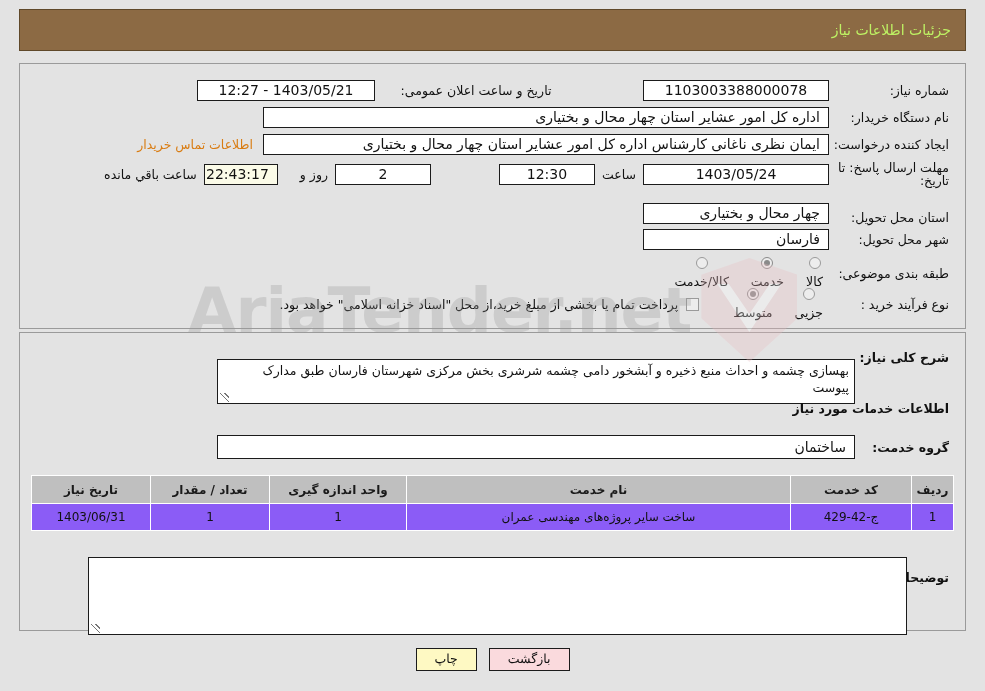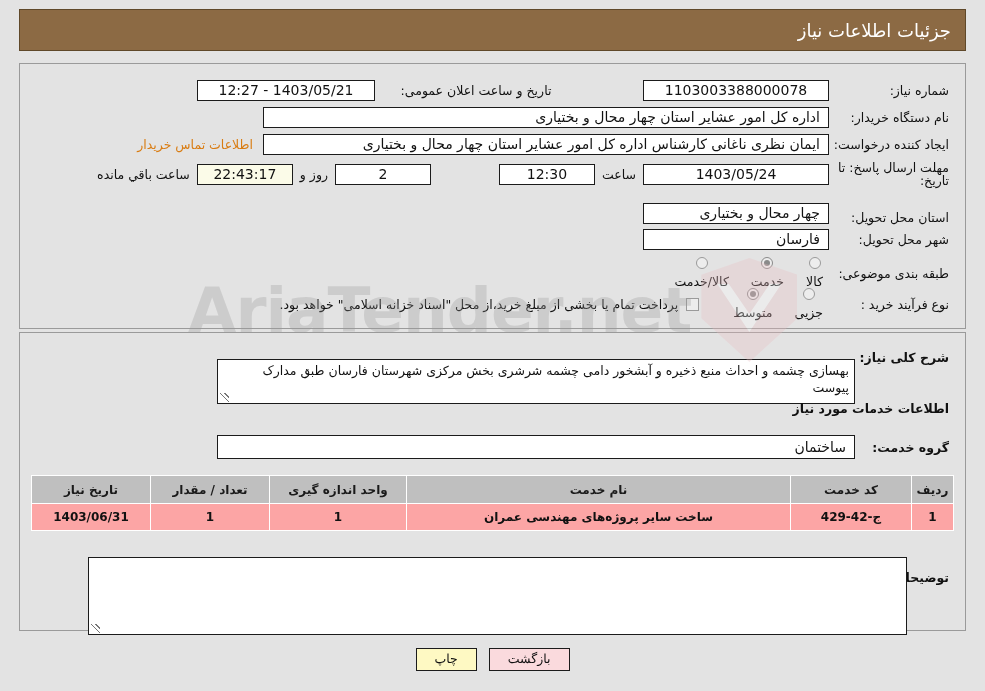--- a/index.html
+++ b/index.html
@@ -26,22 +26,22 @@
     height: 42px;
     background: #8c6a44;
     border: 1px solid #5f4829;
     box-sizing: border-box;
     display: flex;
     align-items: center;
     justify-content: flex-start;
     padding: 0 14px;
   }
   .header-title {
-    color: #ffffff;
-    font-size: 18px;
+    color: #bef264;
+    font-size: 14px;
     letter-spacing: 0;
   }
 
   
   .panel {
     position: absolute;
     border: 1px solid #9a9a9a;
     background: #e3e3e3;
     box-sizing: border-box;
   }
@@ -163,28 +163,27 @@
     background: #bfbfbf;
     color: #1a1a1a;
     font-weight: bold;
     border: 1px solid #ffffff;
     height: 27px;
     padding: 0 4px;
     text-align: center;
     white-space: nowrap;
   }
   table.items td {
-    background: #fca5a5;
+    background: #8b5cf6;
     color: #111;
     border: 1px solid #ffffff;
     height: 26px;
     padding: 0 4px;
     text-align: center;
     white-space: nowrap;
-    font-weight: bold;
   }
 
   
   .btn-bar {
     position: absolute;
     top: 648px;
     right: 0; left: 0;
     display: flex;
     justify-content: center;
     gap: 12px;
@@ -273,21 +272,21 @@
     <a class="link-orange" style="margin-right:10px;">اطلاعات تماس خریدار</a>
   </div>
 
   <div class="row" style="top:97px; right:16px;">
     <span class="lbl lbl-2l" style="width:112px; white-space:normal;">مهلت ارسال پاسخ: تا تاریخ:</span>
     <span class="fld center" style="width:186px; margin-right:8px;">1403/05/24</span>
     <span class="inline-txt" style="margin-right:7px;">ساعت</span>
     <span class="fld center" style="width:96px; margin-right:7px;">12:30</span>
     <span class="fld center" style="width:96px; margin-right:68px;">2</span>
     <span class="inline-txt" style="margin-right:7px;">روز و</span>
-    <span class="fld timer" style="width:96px; margin-right:7px;">22:43:17</span>
+    <span class="fld timer" style="width:74px; margin-right:22px;">22:43:17</span>
     <span class="inline-txt" style="margin-right:7px;">ساعت باقي مانده</span>
   </div>
 
   <div class="row" style="top:138px; right:16px;">
     <span class="lbl" style="width:112px;margin-top:8px;">استان محل تحویل:</span>
     <span class="fld right" style="width:186px; margin-right:8px;">چهار محال و بختیاری</span>
   </div>
 
   <div class="row" style="top:165px; right:16px;">
     <span class="lbl" style="width:112px;">شهر محل تحویل:</span>

